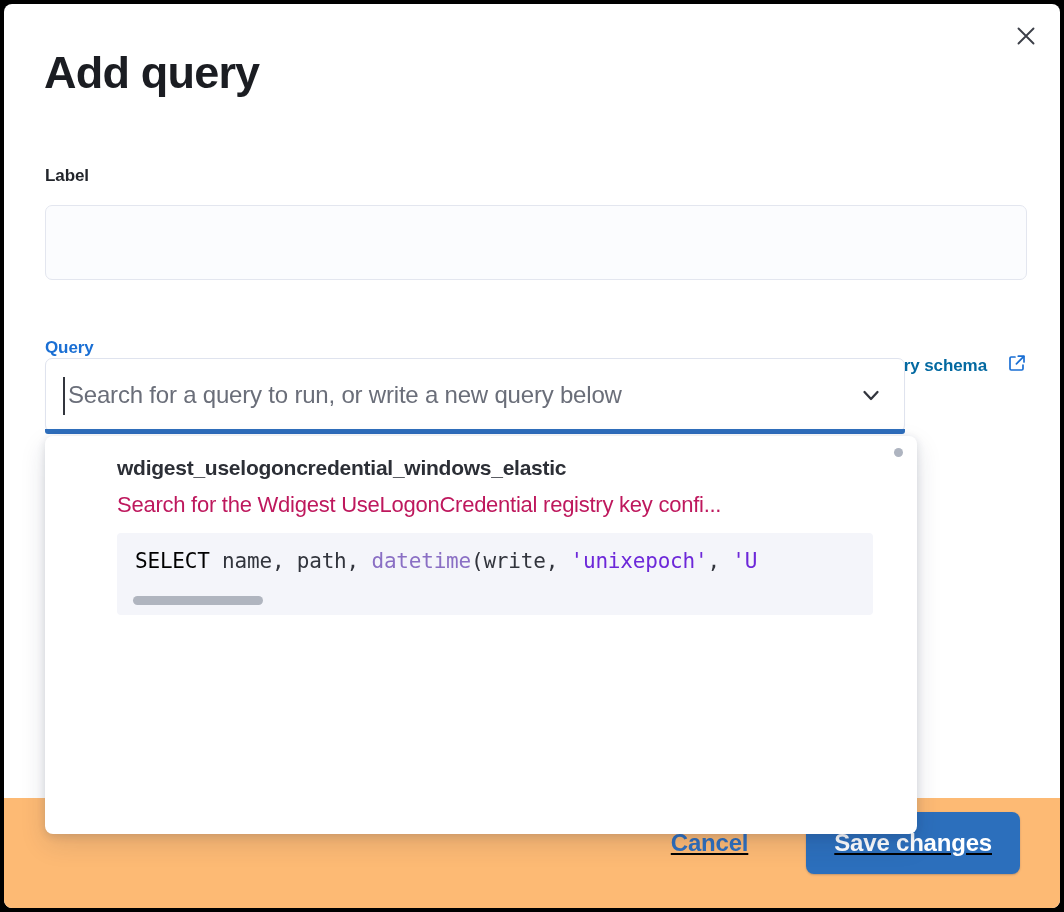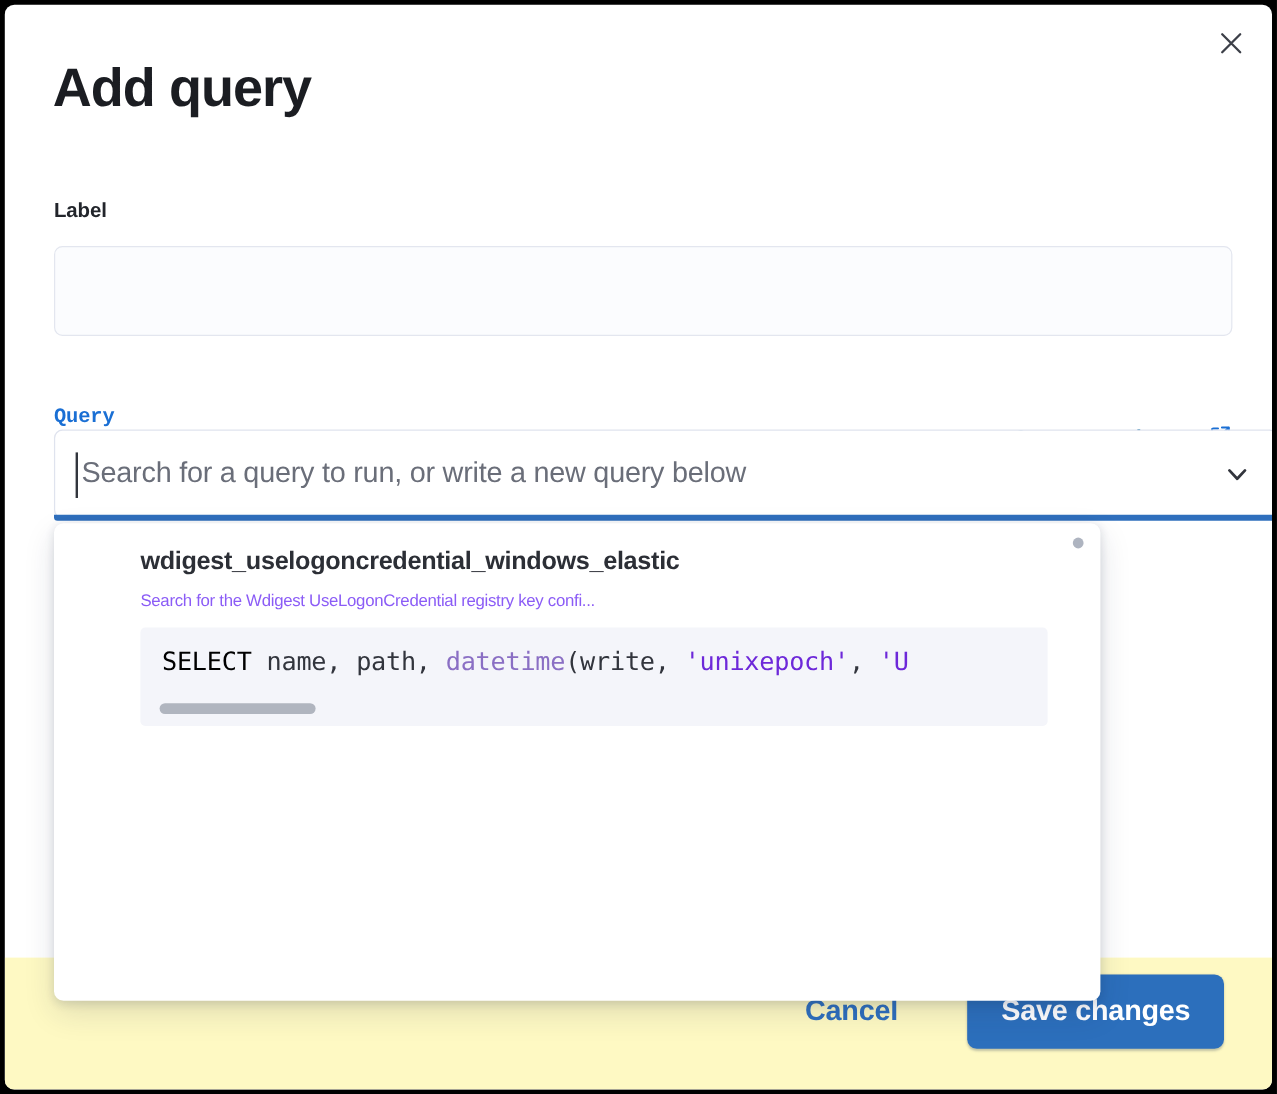--- a/index.html
+++ b/index.html
@@ -92,21 +92,20 @@
 
   
   .query-row {
     position: absolute;
     left: 41px;
     top: 313px;
     width: 982px;
     display: flex;
     align-items: center;
     justify-content: space-between;
-    font-family: Liberation Mono, monospace;
   }
   .query-label {
     font-size: 17px;
     font-weight: 700;
     color: #1a6fd4;
     letter-spacing: -0.1px;
   }
   .schema-link {
     display: inline-flex;
     align-items: center;
@@ -119,21 +118,21 @@
     letter-spacing: -0.1px;
     margin-top: 36px;
   }
   .schema-link .ext-icon { display: block; }
 
   
   .combo {
     position: absolute;
     left: 41px;
     top: 354px;
-    width: 1020px;
+    width: 860px;
     height: 74px;
     background: #ffffff;
     border: 1px solid #dfe3ee;
     border-radius: 7px;
     display: flex;
     align-items: center;
     padding: 0 18px 0 17px;
     box-shadow: 0 1px 1px rgba(20,30,60,0.04);
   }
   .combo::after {
@@ -214,22 +213,22 @@
     background: #eceff4;
   }
   .dd-title {
     font-size: 21px;
     font-weight: 700;
     color: #2c2f36;
     letter-spacing: -0.25px;
     margin-bottom: 12px;
   }
   .dd-desc {
-    font-size: 14px;
-    color: #8b5cf6;
+    font-size: 22px;
+    color: #be185d;
     letter-spacing: -0.25px;
     margin-bottom: 15px;
     white-space: nowrap;
     overflow: hidden;
   }
   .dd-code {
     position: relative;
     background: #f4f5fa;
     border-radius: 4px;
     margin-right: 12px;
@@ -259,26 +258,27 @@
     background: #b0b5bf;
   }
 
   
   .footer {
     position: absolute;
     left: 0;
     right: 0;
     bottom: 0;
     height: 110px;
-    background: #fef9c3;
+    background: #fdba74;
     display: flex;
     align-items: center;
     justify-content: flex-end;
     gap: 0;
     padding: 0 40px 20px 0;
+    text-decoration: underline;
   }
   .btn-cancel {
     font-family: "Liberation Sans", sans-serif;
     font-size: 24px;
     font-weight: 600;
     color: #2f6fbd;
     background: transparent;
     border: none;
     cursor: pointer;
     padding: 14px 24px;

